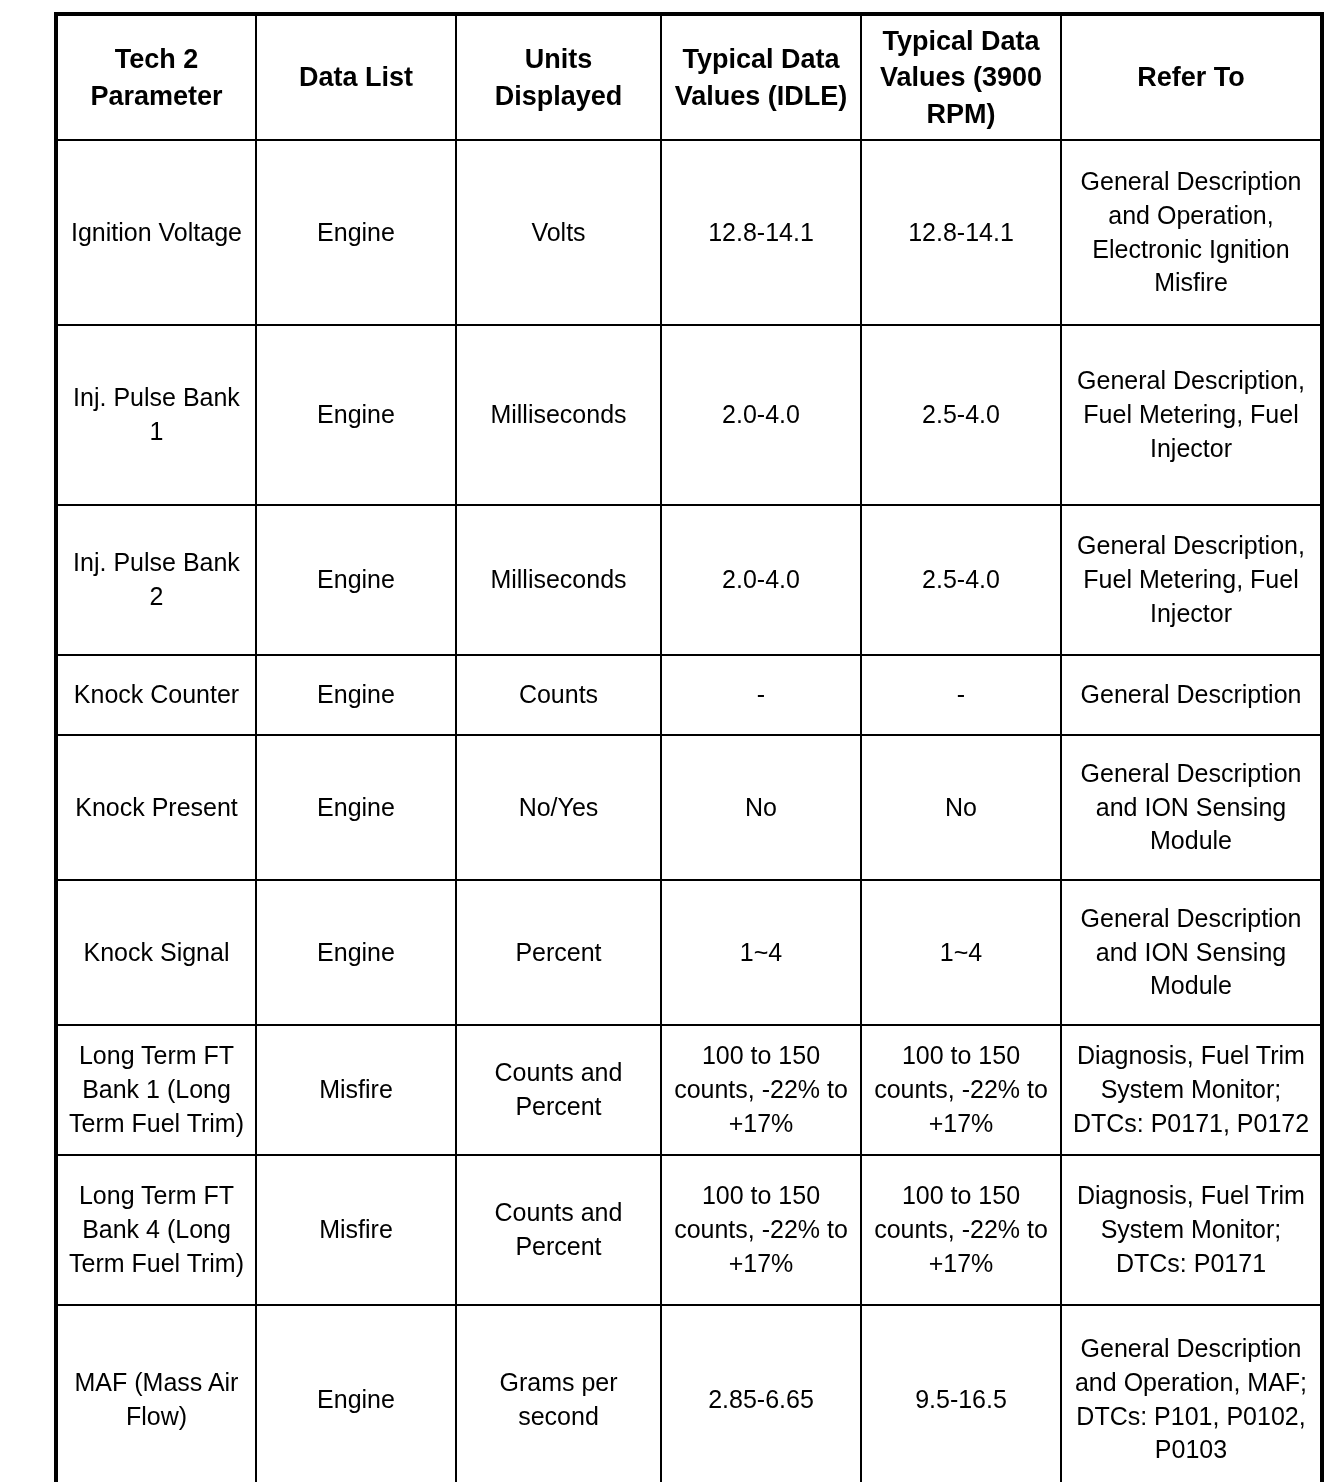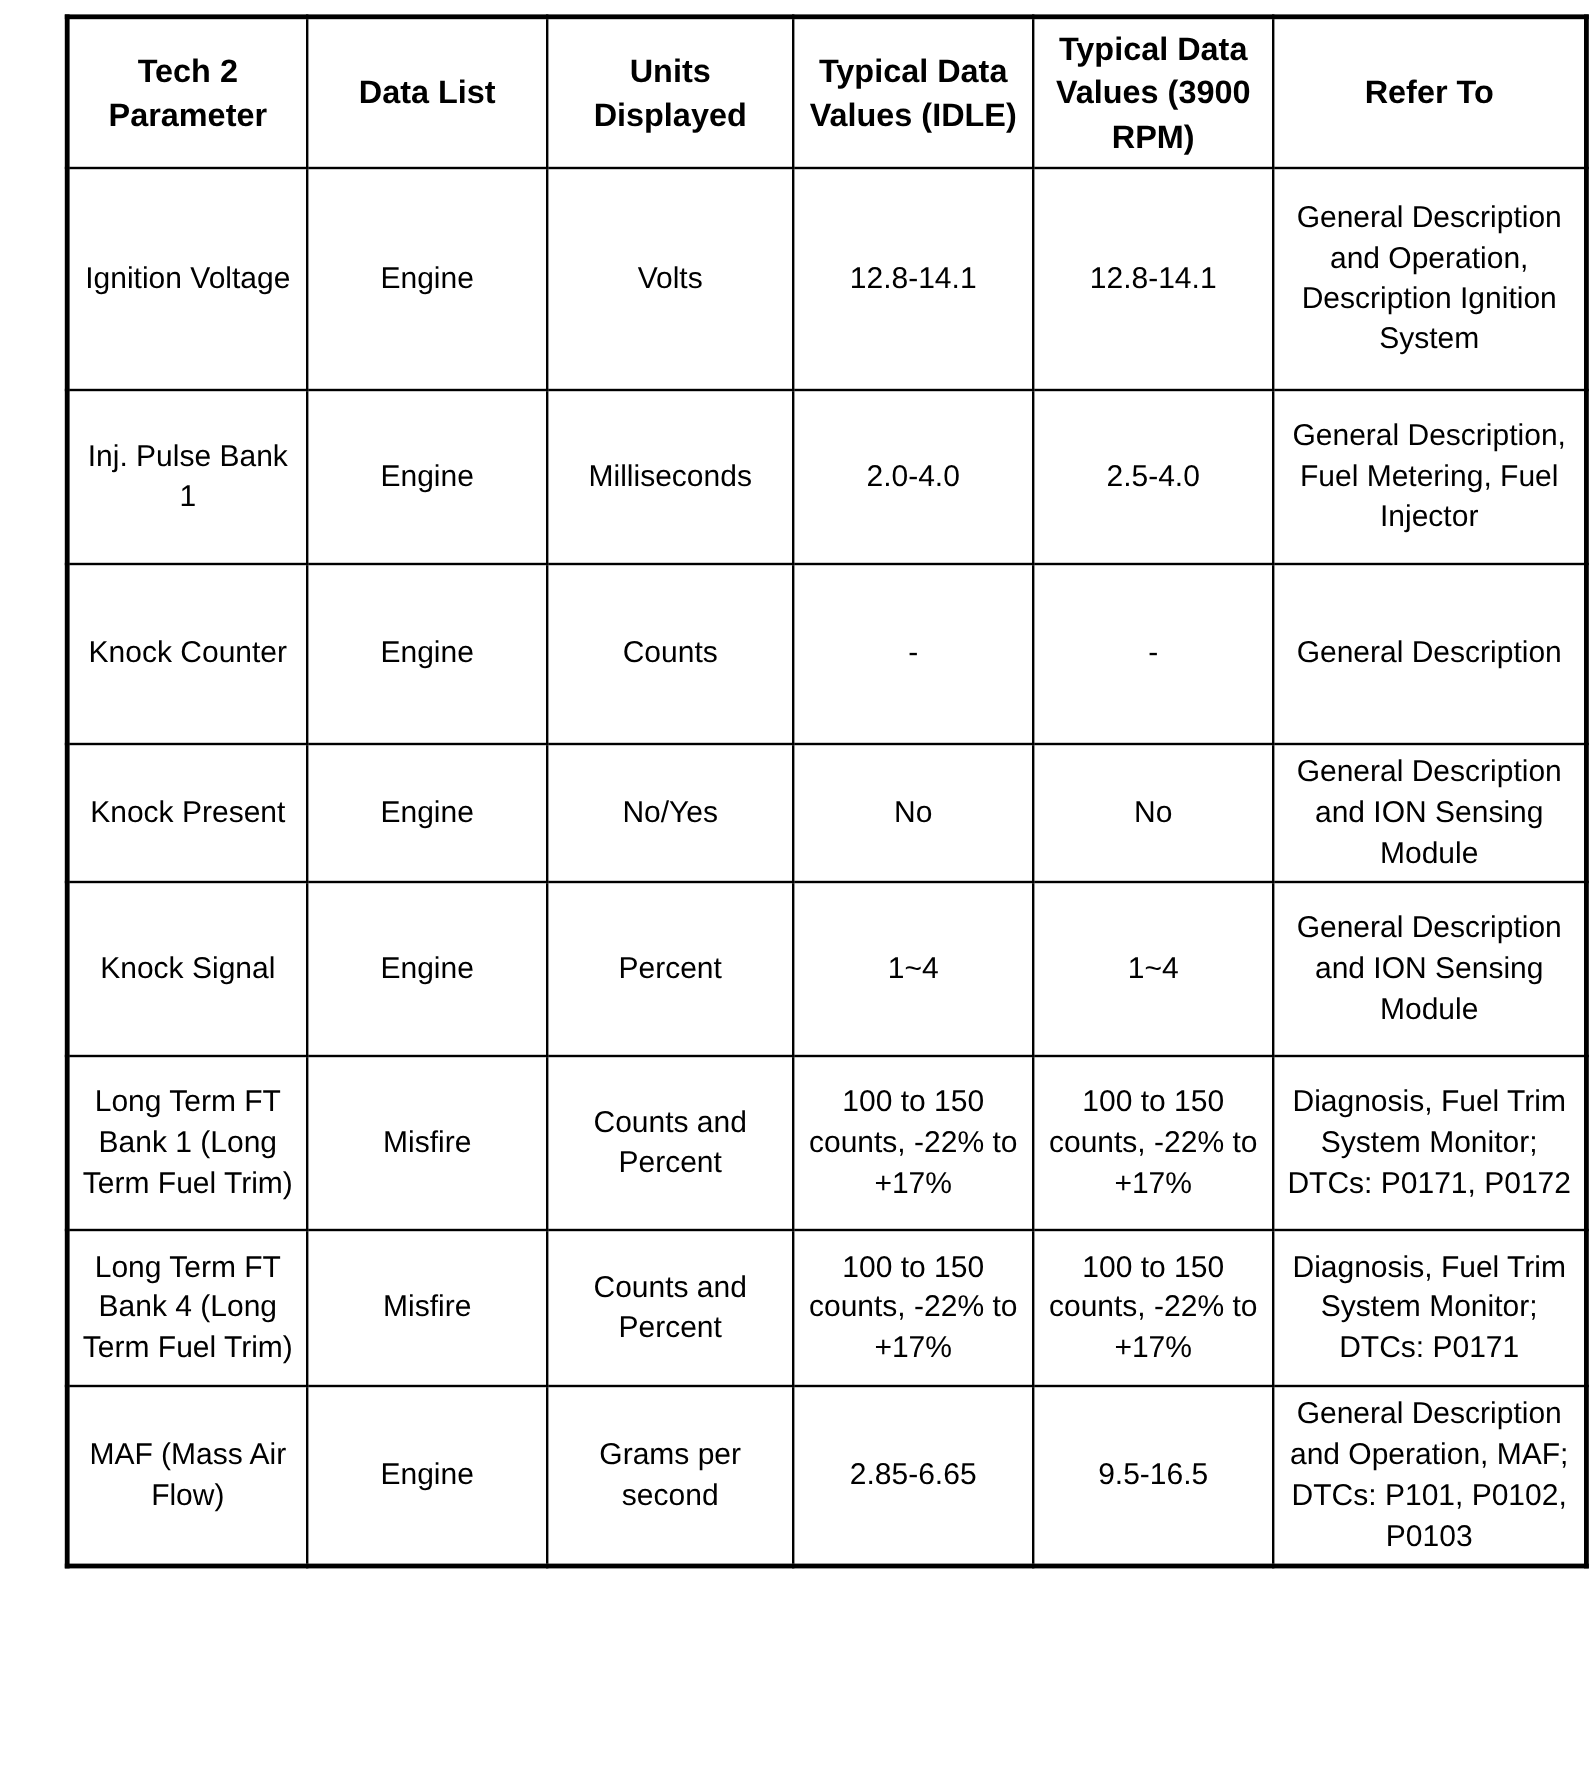--- a/index.html
+++ b/index.html
@@ -36,21 +36,21 @@
   table.param-table th {
     font-size: 27px;
     font-weight: bold;
   }
   table.param-table td {
     font-size: 25px;
     font-weight: normal;
   }
   thead tr            { height: 126px; }
   tbody tr:nth-child(1){ height: 185px; }
-  tbody tr:nth-child(2){ height: 145px; }
+  tbody tr:nth-child(2){ height: 180px; }
   tbody tr:nth-child(3){ height: 150px; }
   tbody tr:nth-child(4){ height: 80px;  }
   tbody tr:nth-child(5){ height: 145px; }
   tbody tr:nth-child(6){ height: 145px; }
   tbody tr:nth-child(7){ height: 130px; }
   tbody tr:nth-child(8){ height: 150px; }
   tbody tr:nth-child(9){ height: 190px; }
 </style>
 </head>
 <body>
@@ -75,24 +75,32 @@
         <th>Refer To</th>
       </tr>
     </thead>
     <tbody>
       <tr>
         <td>Ignition Voltage</td>
         <td>Engine</td>
         <td>Volts</td>
         <td>12.8-14.1</td>
         <td>12.8-14.1</td>
-        <td>General Description and Operation, Description Ignition System</td>
+        <td>General Description and Operation, Electronic Ignition Misfire</td>
       </tr>
       <tr>
         <td>Inj. Pulse Bank 1</td>
+        <td>Engine</td>
+        <td>Milliseconds</td>
+        <td>2.0-4.0</td>
+        <td>2.5-4.0</td>
+        <td>General Description, Fuel Metering, Fuel Injector</td>
+      </tr>
+      <tr>
+        <td>Inj. Pulse Bank 2</td>
         <td>Engine</td>
         <td>Milliseconds</td>
         <td>2.0-4.0</td>
         <td>2.5-4.0</td>
         <td>General Description, Fuel Metering, Fuel Injector</td>
       </tr>
       <tr>
         <td>Knock Counter</td>
         <td>Engine</td>
         <td>Counts</td>

